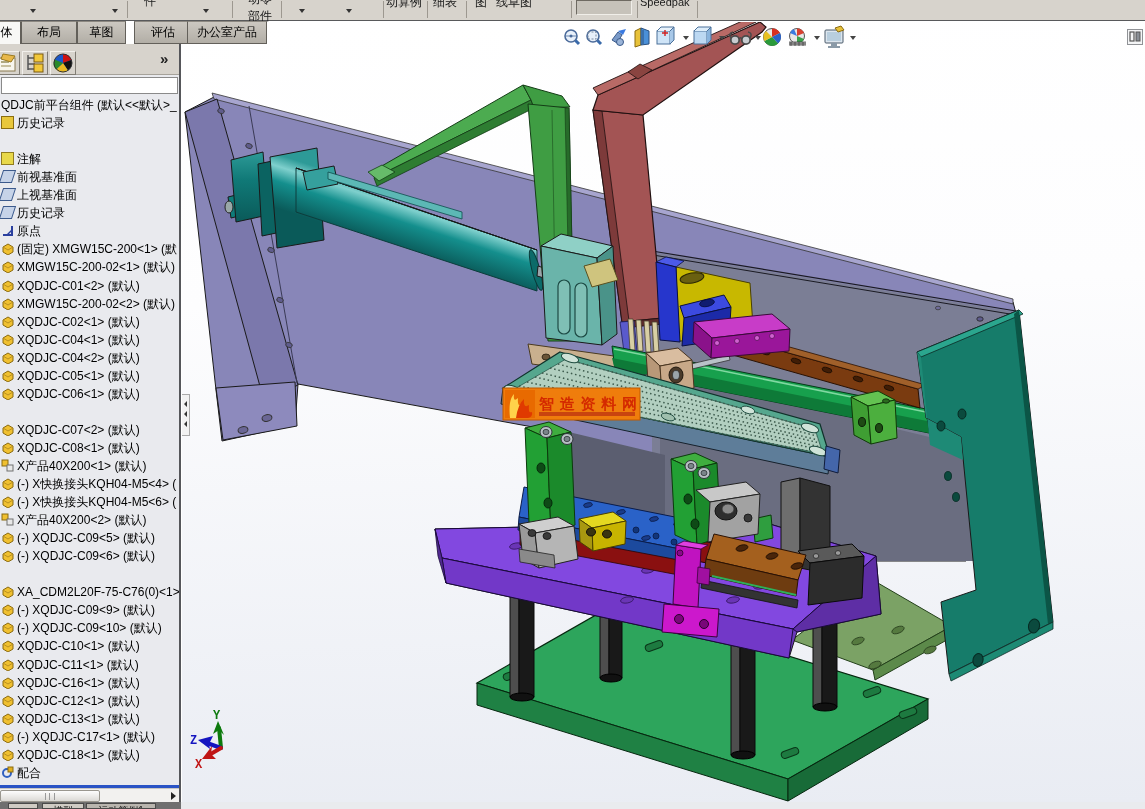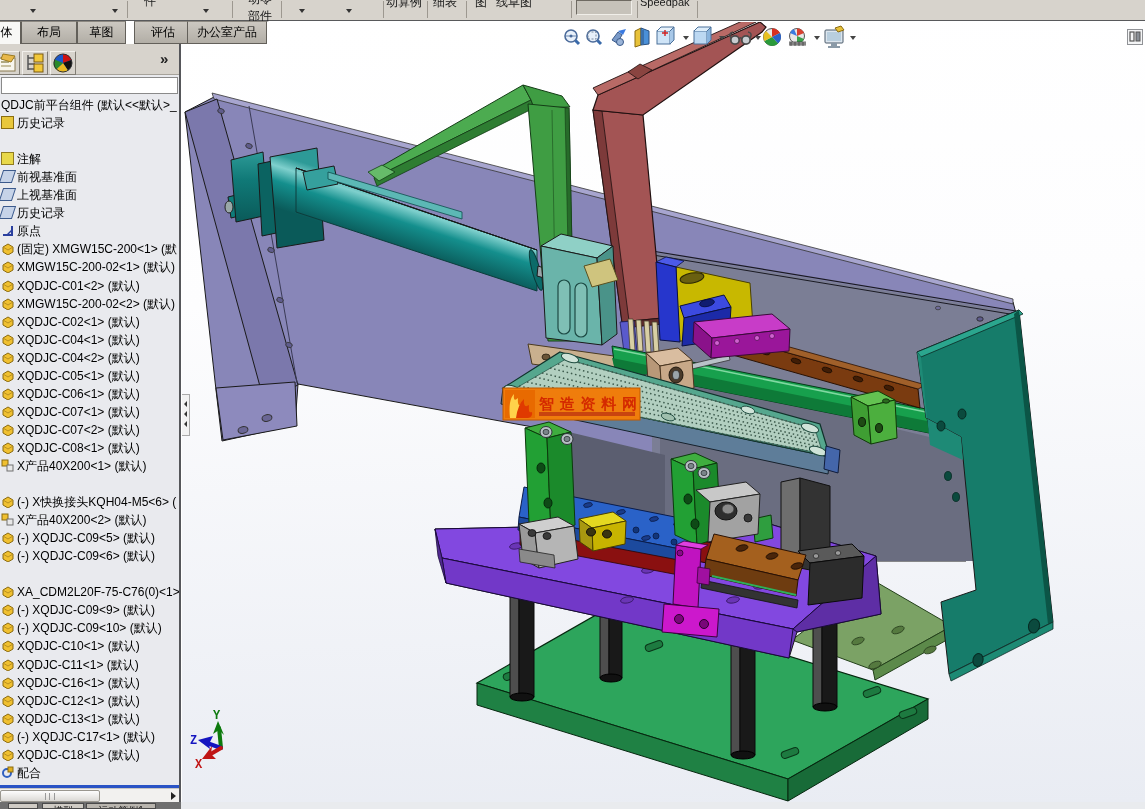--- a/index.html
+++ b/index.html
@@ -517,29 +517,20 @@
         </div>
  <div class="trow" style="top:290px">
           <div class="ticon">
             <svg width="13" height="13">
               <path d="M2 5 L7 2 L12 5 L12 10 L7 13 L2 10 Z" fill="#f0c030" stroke="#8a6a10" stroke-width="1"></path>
               <path d="M2 5 L7 8 L12 5" stroke="#b89020" stroke-width="1" fill="none"></path>
             </svg>
           </div>
           <span>XQDJC-C06&lt;1&gt; (默认)</span>
         </div>
- <div class="trow" style="top:308px">
-          <div class="ticon">
-            <svg width="13" height="13">
-              <path d="M2 5 L7 2 L12 5 L12 10 L7 13 L2 10 Z" fill="#f0c030" stroke="#8a6a10" stroke-width="1"></path>
-              <path d="M2 5 L7 8 L12 5" stroke="#b89020" stroke-width="1" fill="none"></path>
-            </svg>
-          </div>
-          <span>XQDJC-C07&lt;1&gt; (默认)</span>
-        </div>
  <div class="trow" style="top:326px">
           <div class="ticon">
             <svg width="13" height="13">
               <path d="M2 5 L7 2 L12 5 L12 10 L7 13 L2 10 Z" fill="#f0c030" stroke="#8a6a10" stroke-width="1"></path>
               <path d="M2 5 L7 8 L12 5" stroke="#b89020" stroke-width="1" fill="none"></path>
             </svg>
           </div>
           <span>XQDJC-C07&lt;2&gt; (默认)</span>
         </div>
  <div class="trow" style="top:344px">
@@ -552,20 +543,29 @@
           <span>XQDJC-C08&lt;1&gt; (默认)</span>
         </div>
  <div class="trow" style="top:362px">
           <div class="ticon">
             <svg width="13" height="13">
               <rect x="1" y="1" width="6" height="6" fill="#f0c030" stroke="#8a6a10"></rect>
               <rect x="6" y="6" width="6" height="6" fill="#e8e8e8" stroke="#707070"></rect>
             </svg>
           </div>
           <span>X产品40X200&lt;1&gt; (默认)</span>
+        </div>
+ <div class="trow" style="top:380px">
+          <div class="ticon">
+            <svg width="13" height="13">
+              <path d="M2 5 L7 2 L12 5 L12 10 L7 13 L2 10 Z" fill="#f0c030" stroke="#8a6a10" stroke-width="1"></path>
+              <path d="M2 5 L7 8 L12 5" stroke="#b89020" stroke-width="1" fill="none"></path>
+            </svg>
+          </div>
+          <span>(-) X快换接头KQH04-M5&lt;4&gt; (</span>
         </div>
  <div class="trow" style="top:398px">
           <div class="ticon">
             <svg width="13" height="13">
               <path d="M2 5 L7 2 L12 5 L12 10 L7 13 L2 10 Z" fill="#f0c030" stroke="#8a6a10" stroke-width="1"></path>
               <path d="M2 5 L7 8 L12 5" stroke="#b89020" stroke-width="1" fill="none"></path>
             </svg>
           </div>
           <span>(-) X快换接头KQH04-M5&lt;6&gt; (</span>
         </div>

